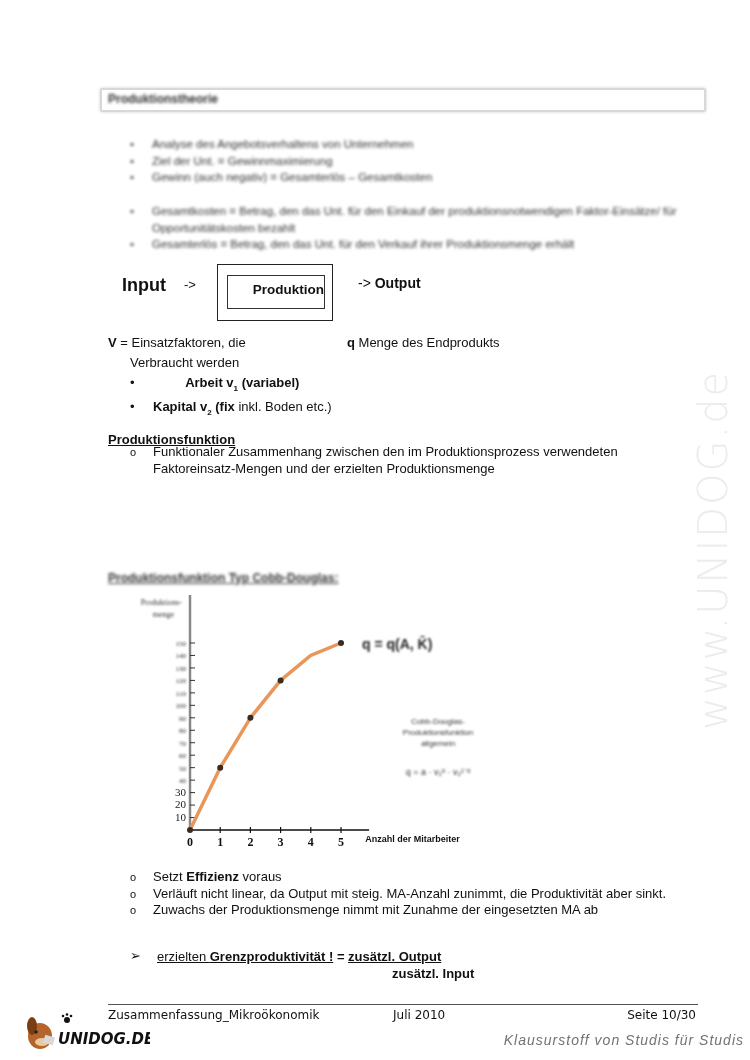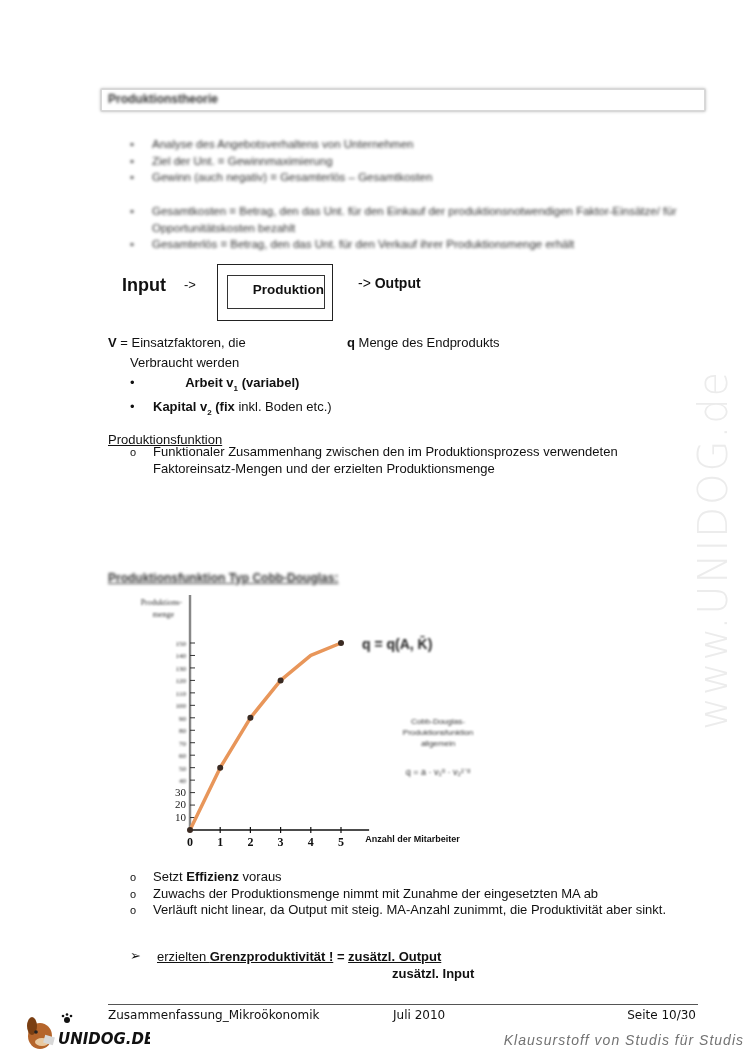--- a/index.html
+++ b/index.html
@@ -72,21 +72,21 @@
   <div style="position:relative; padding-left:23px;">
     <span style="position:absolute; left:0;">•</span>
     <b>Arbeit v</b><b><sub style="font-size:8px;">1</sub></b><b> (variabel)</b>
   </div>
   <div style="position:relative; padding-left:23px;">
     <span style="position:absolute; left:0;">•</span>
     <b>Kapital v</b><b><sub style="font-size:8px;">2</sub></b><b> (fix</b><span> inkl. Boden etc.)</span>
   </div>
 </div>
 
-<div class="abs body-text underline" style="left:108px; top:431px; font-weight:normal;">Produktionsfunktion</div>
+<div class="abs body-text underline" style="left:108px; top:431px; font-weight:bold;">Produktionsfunktion</div>
 <div class="abs circle-list" style="top:444px;">
   <div class="row">Funktionaler Zusammenhang zwischen den im Produktionsprozess verwendeten Faktoreinsatz-Mengen und der erzielten Produktionsmenge</div>
 </div>
 
 <div class="abs body-text underline blur" style="left:108px; top:570px; font-weight:bold; font-size:12px;">Produktionsfunktion Typ Cobb-Douglas:</div>
 
 <svg class="abs" style="left:100px; top:590px;" width="380" height="265">
   <g id="chart-layer">
       <line x1="90" y1="240" x2="269.12" y2="240" stroke="#111" stroke-width="1.5"></line>
       <line x1="90" y1="240" x2="90" y2="5" stroke="#888" stroke-width="2.5"></line>
@@ -143,22 +143,22 @@
       <text x="262" y="59" font-size="14" font-weight="bold" fill="#222" style="filter:blur(1.2px);font-family:'Liberation Sans',sans-serif">q = q(A, K̄)</text>
       <text x="338" y="134" text-anchor="middle" font-size="8" fill="#333" style="filter:blur(1px);font-family:'Liberation Sans',sans-serif">Cobb-Douglas-</text>
       <text x="338" y="145" text-anchor="middle" font-size="8" fill="#333" style="filter:blur(1px);font-family:'Liberation Sans',sans-serif">Produktionsfunktion</text>
       <text x="338" y="156" text-anchor="middle" font-size="8" fill="#333" style="filter:blur(1px);font-family:'Liberation Sans',sans-serif">allgemein</text>
       <text x="338" y="185" text-anchor="middle" font-size="9" fill="#333" style="filter:blur(1px);font-family:'Liberation Sans',sans-serif">q = a · v₁ᵅ · v₂¹⁻ᵅ</text>
     </g>
 </svg>
 
 <div class="abs circle-list" style="top:869px;">
   <div class="row"><span>Setzt </span><b>Effizienz</b><span> voraus</span></div>
+  <div class="row">Verläuft nicht linear, da Output mit steig. MA-Anzahl zunimmt, die Produktivität aber sinkt.</div>
   <div class="row">Zuwachs der Produktionsmenge nimmt mit Zunahme der eingesetzten MA ab</div>
-  <div class="row">Verläuft nicht linear, da Output mit steig. MA-Anzahl zunimmt, die Produktivität aber sinkt.</div>
 </div>
 
 <div class="abs" style="left:130px; top:948px; font-size:13px;">➢</div>
 <div class="abs body-text" style="left:157px; top:948px;">
   <span class="underline">erzielten </span><b class="underline">Grenzproduktivität !</b><b> = </b><b class="underline">zusätzl. Output</b>
 </div>
 <div class="abs body-text" style="left:392px; top:965px; font-weight:bold;">zusätzl. Input</div>
 
 <div class="abs footer-line"></div>
 <div class="abs footer-text" style="left:108px;">Zusammenfassung_Mikroökonomik</div>

